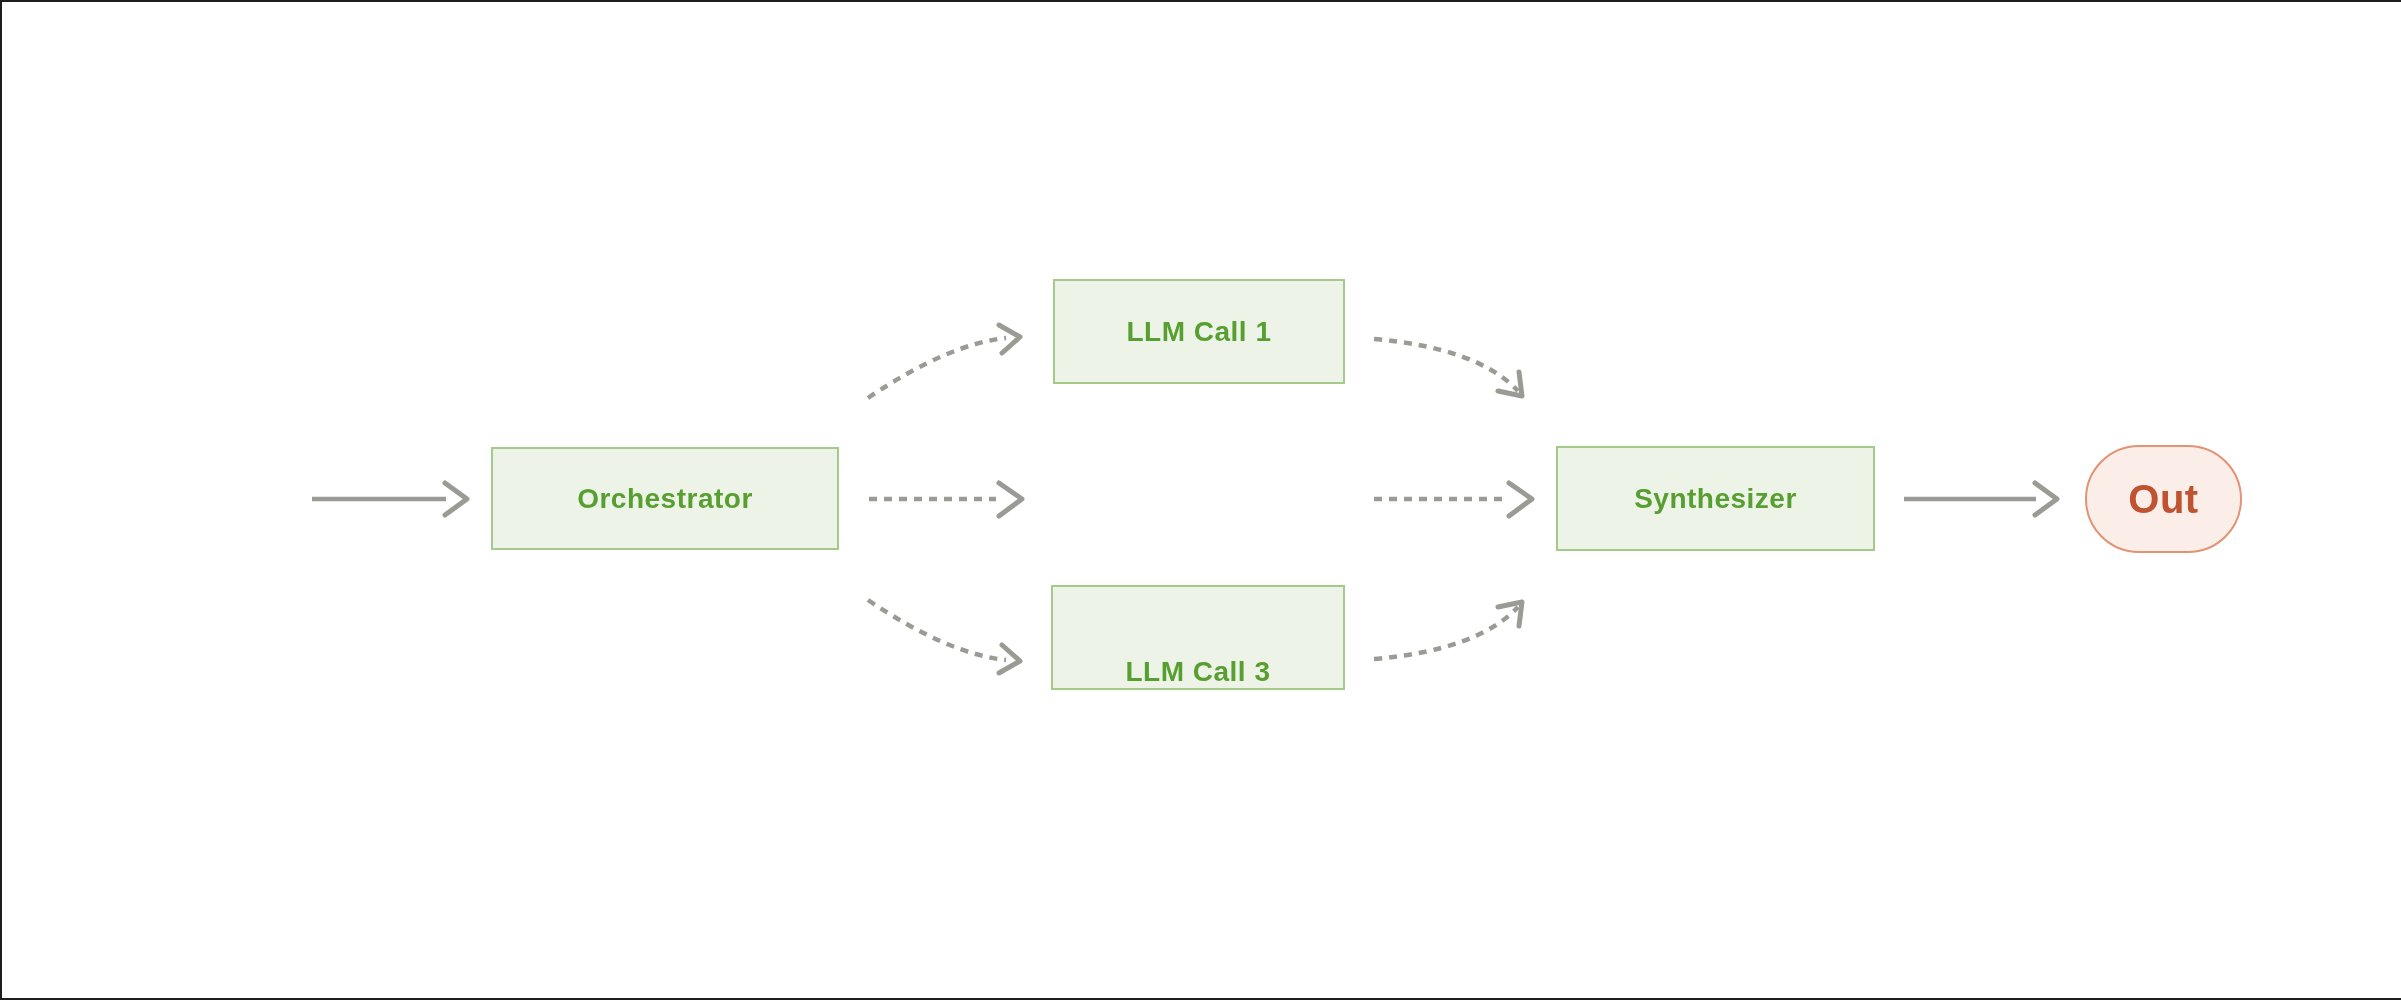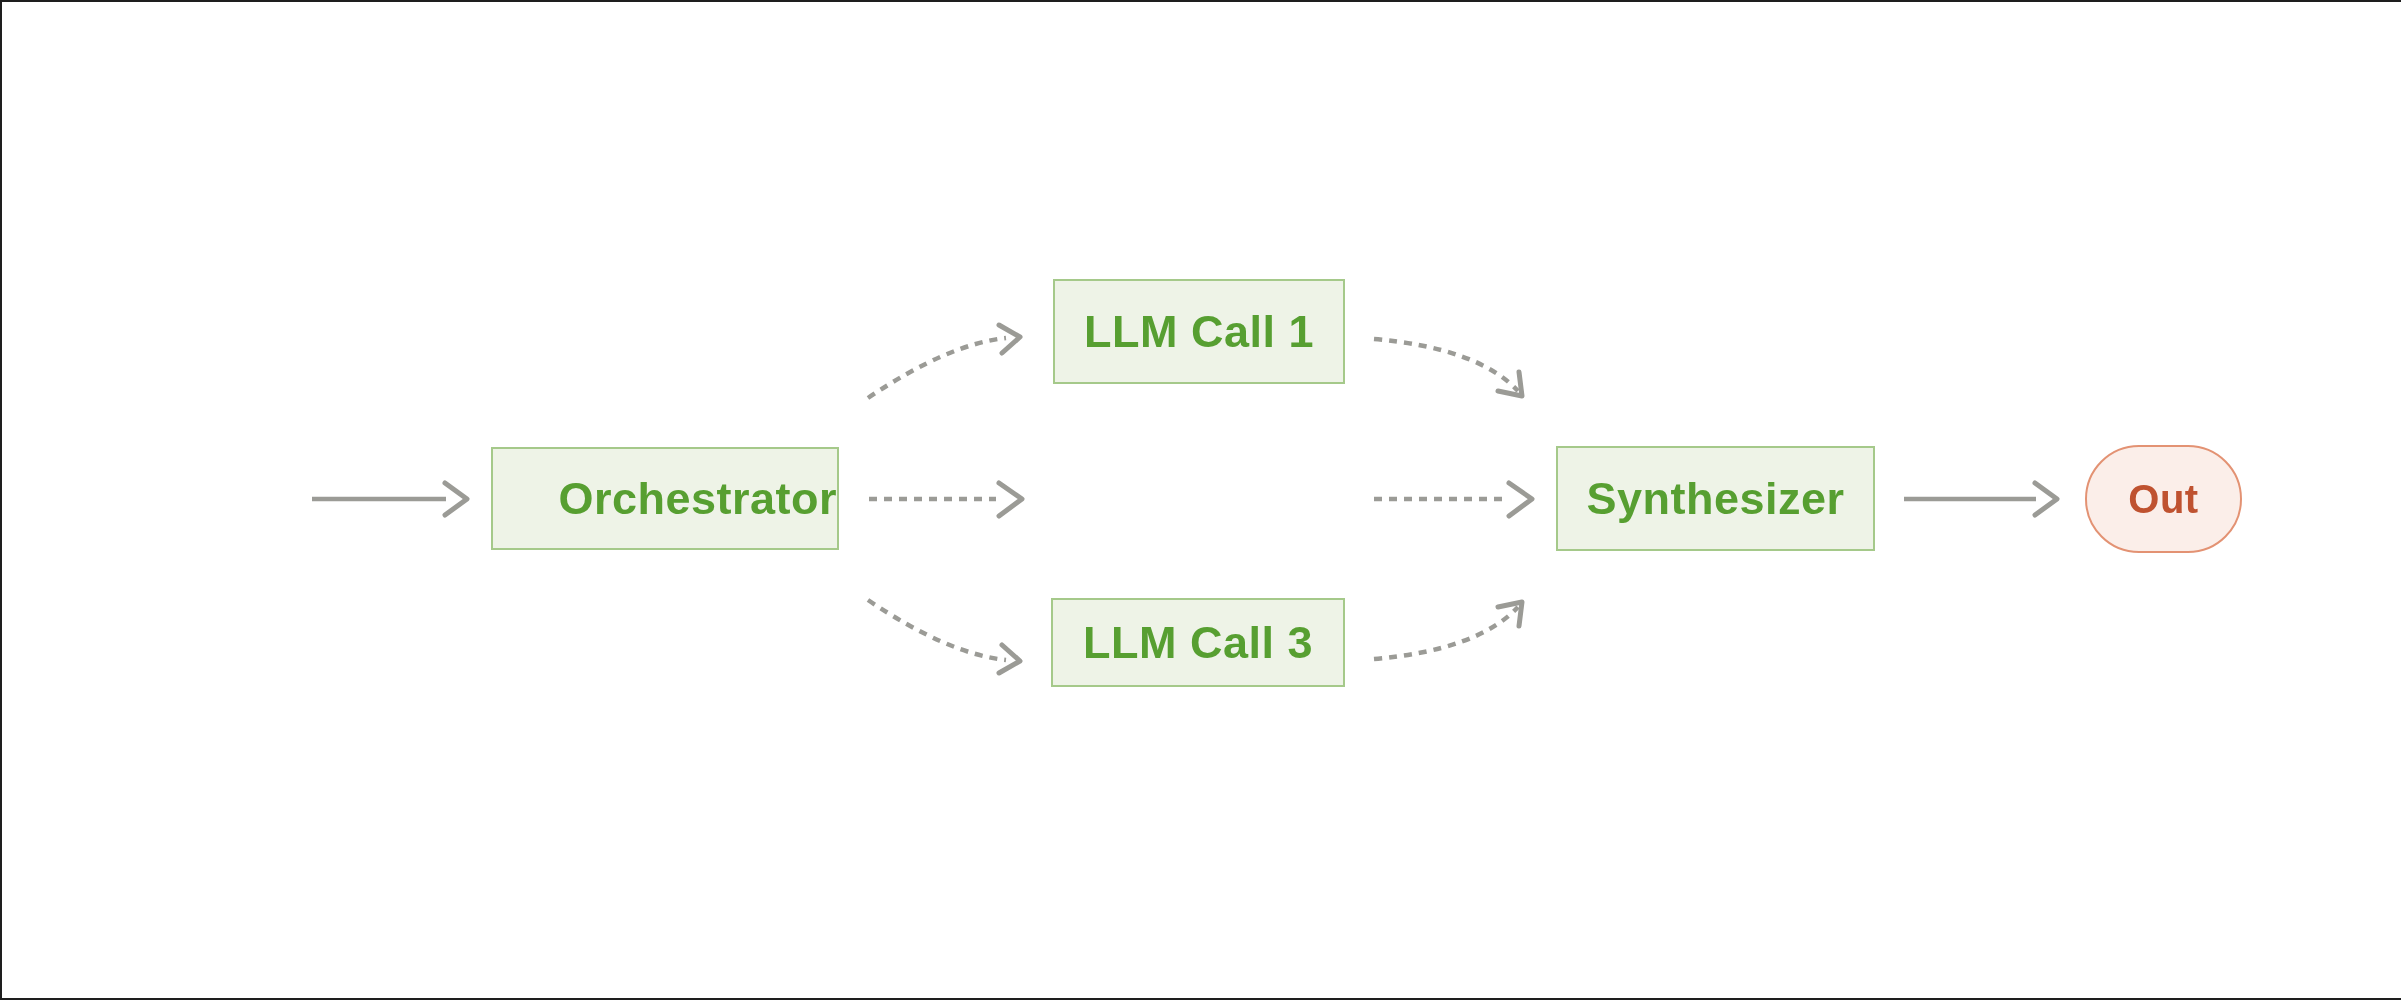--- a/index.html
+++ b/index.html
@@ -35,33 +35,33 @@
   .node {
     position: absolute;
     display: flex; align-items: center; justify-content: center;
     font-weight: bold;
     letter-spacing: 0.5px;
   }
   .node.green {
     background: var(--node-green-fill);
     border: 2px solid var(--node-green-border);
     color: var(--node-green-text);
-    font-size: 45px;
+    font-size: 28px;
   }
   .node.pink {
     background: var(--node-pink-fill);
     border: 2px solid var(--node-pink-border);
     color: var(--node-pink-text);
     font-size: 40px;
   }
   .node-in          { left: 163px;  top: 448px; width: 120px; height: 104px; border-radius: 50%; }
-  .node-orchestrator{ left: 491px;  top: 447px; width: 348px; height: 103px; justify-content: flex-end; }
+  .node-orchestrator{ left: 491px;  top: 447px; width: 348px; height: 103px; }
   .node-llm1        { left: 1053px; top: 279px; width: 292px; height: 105px; }
   .node-llm2        { left: 1051px; top: 446px; width: 294px; height: 105px; }
-  .node-llm3        { left: 1051px; top: 598px; width: 294px; height: 89px; }
+  .node-llm3        { left: 1051px; top: 585px; width: 294px; height: 105px; align-items: flex-end; }
   .node-synthesizer { left: 1556px; top: 446px; width: 319px; height: 105px; }
   .node-out         { left: 2085px; top: 445px; width: 157px; height: 108px; border-radius: 54px; }
 
   .edge-line {
     stroke: var(--arrow-gray);
     stroke-width: 4.5;
     fill: none;
   }
   .edge-line.dashed { stroke-dasharray: 8 7; }
   .edge-head {

